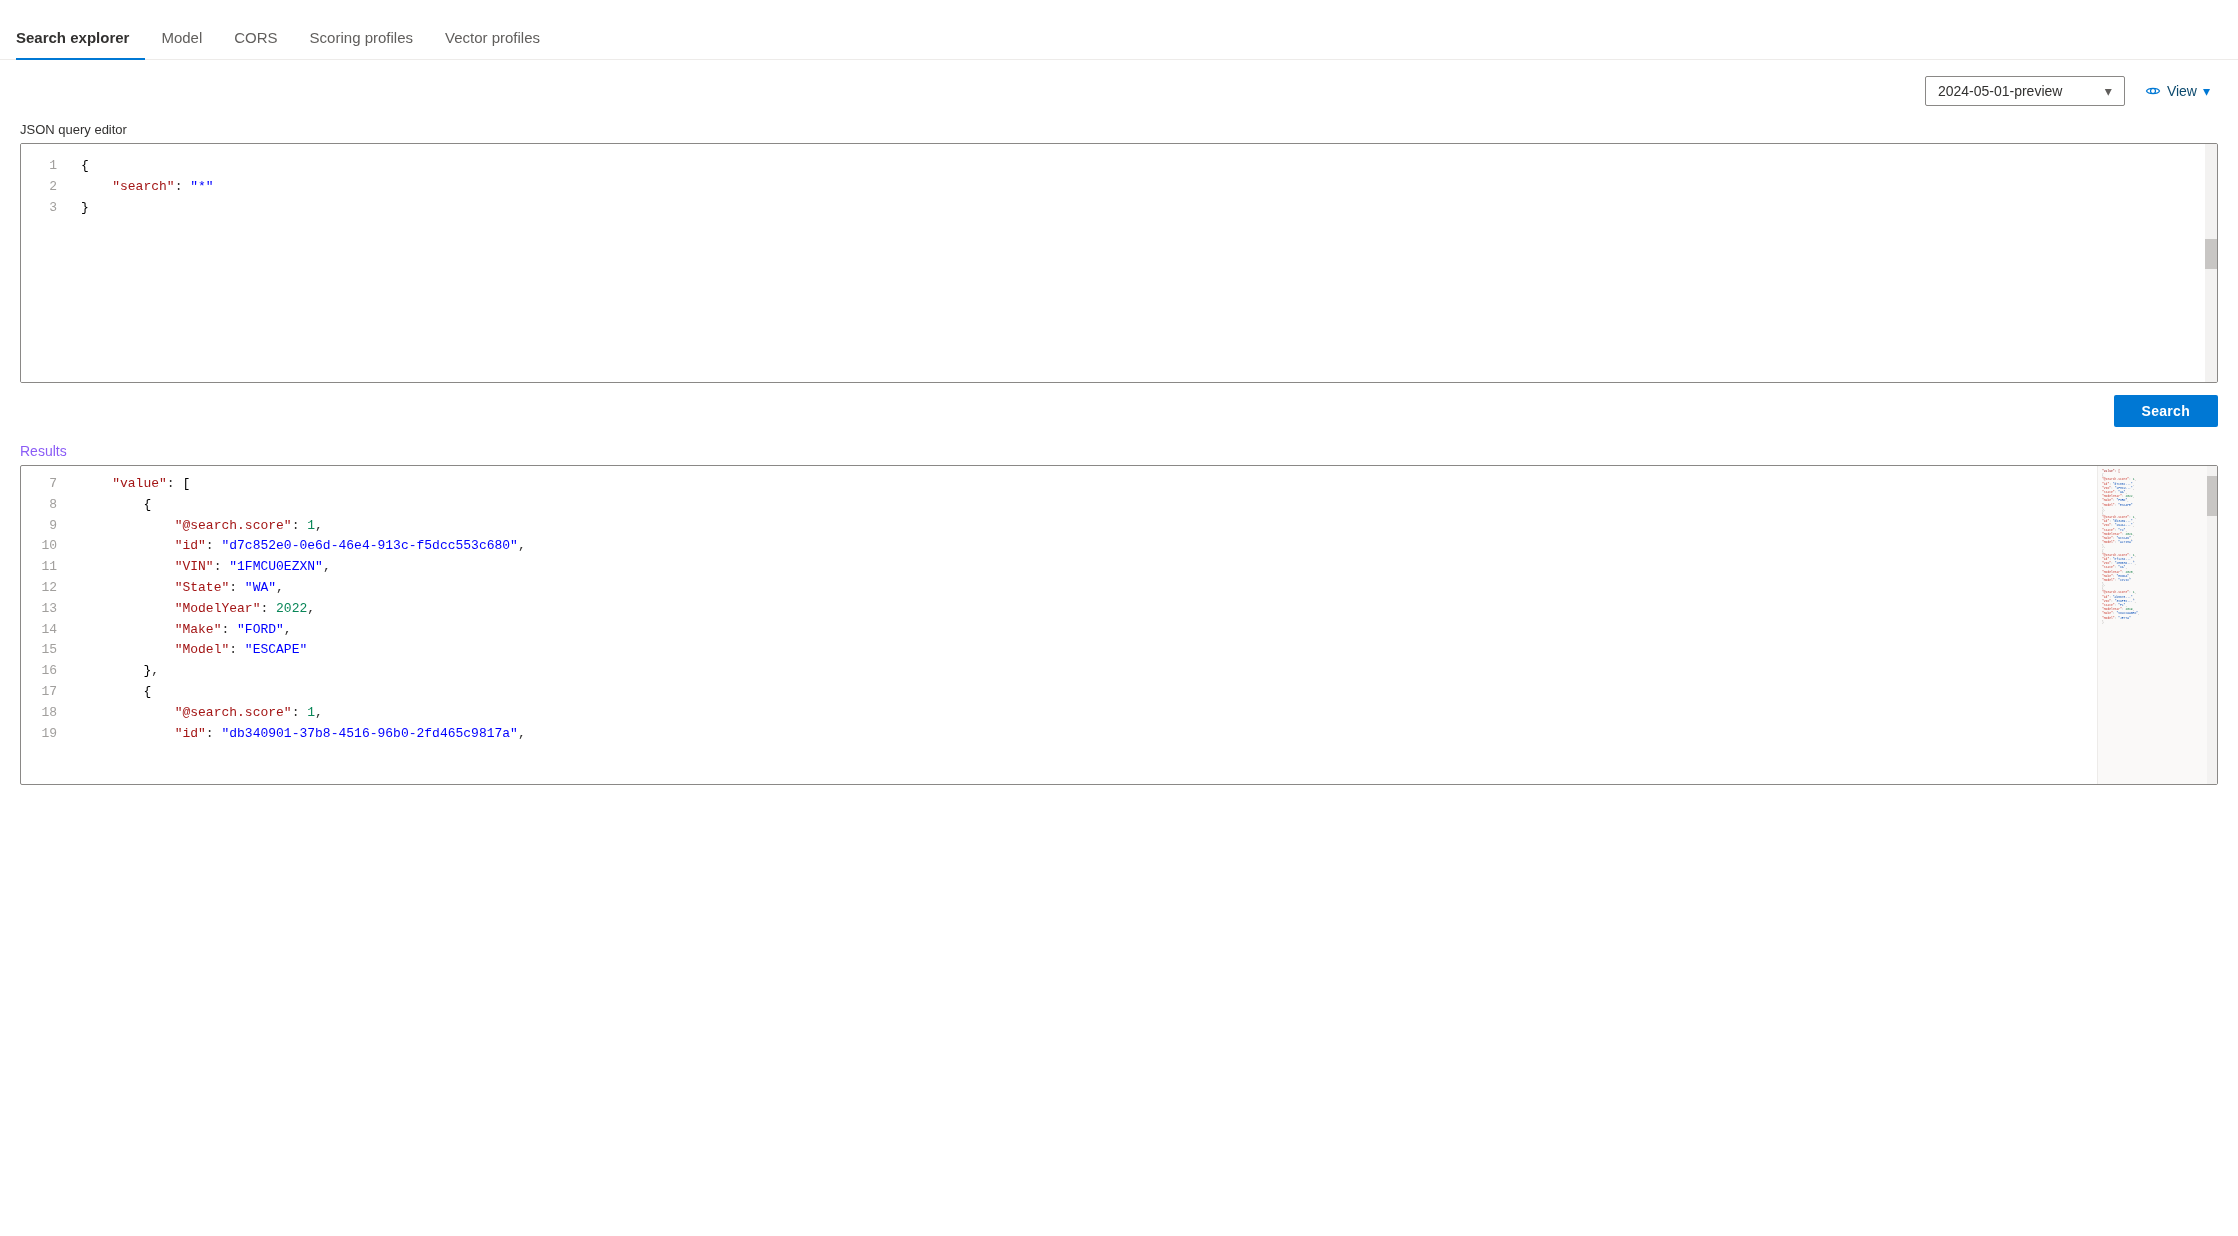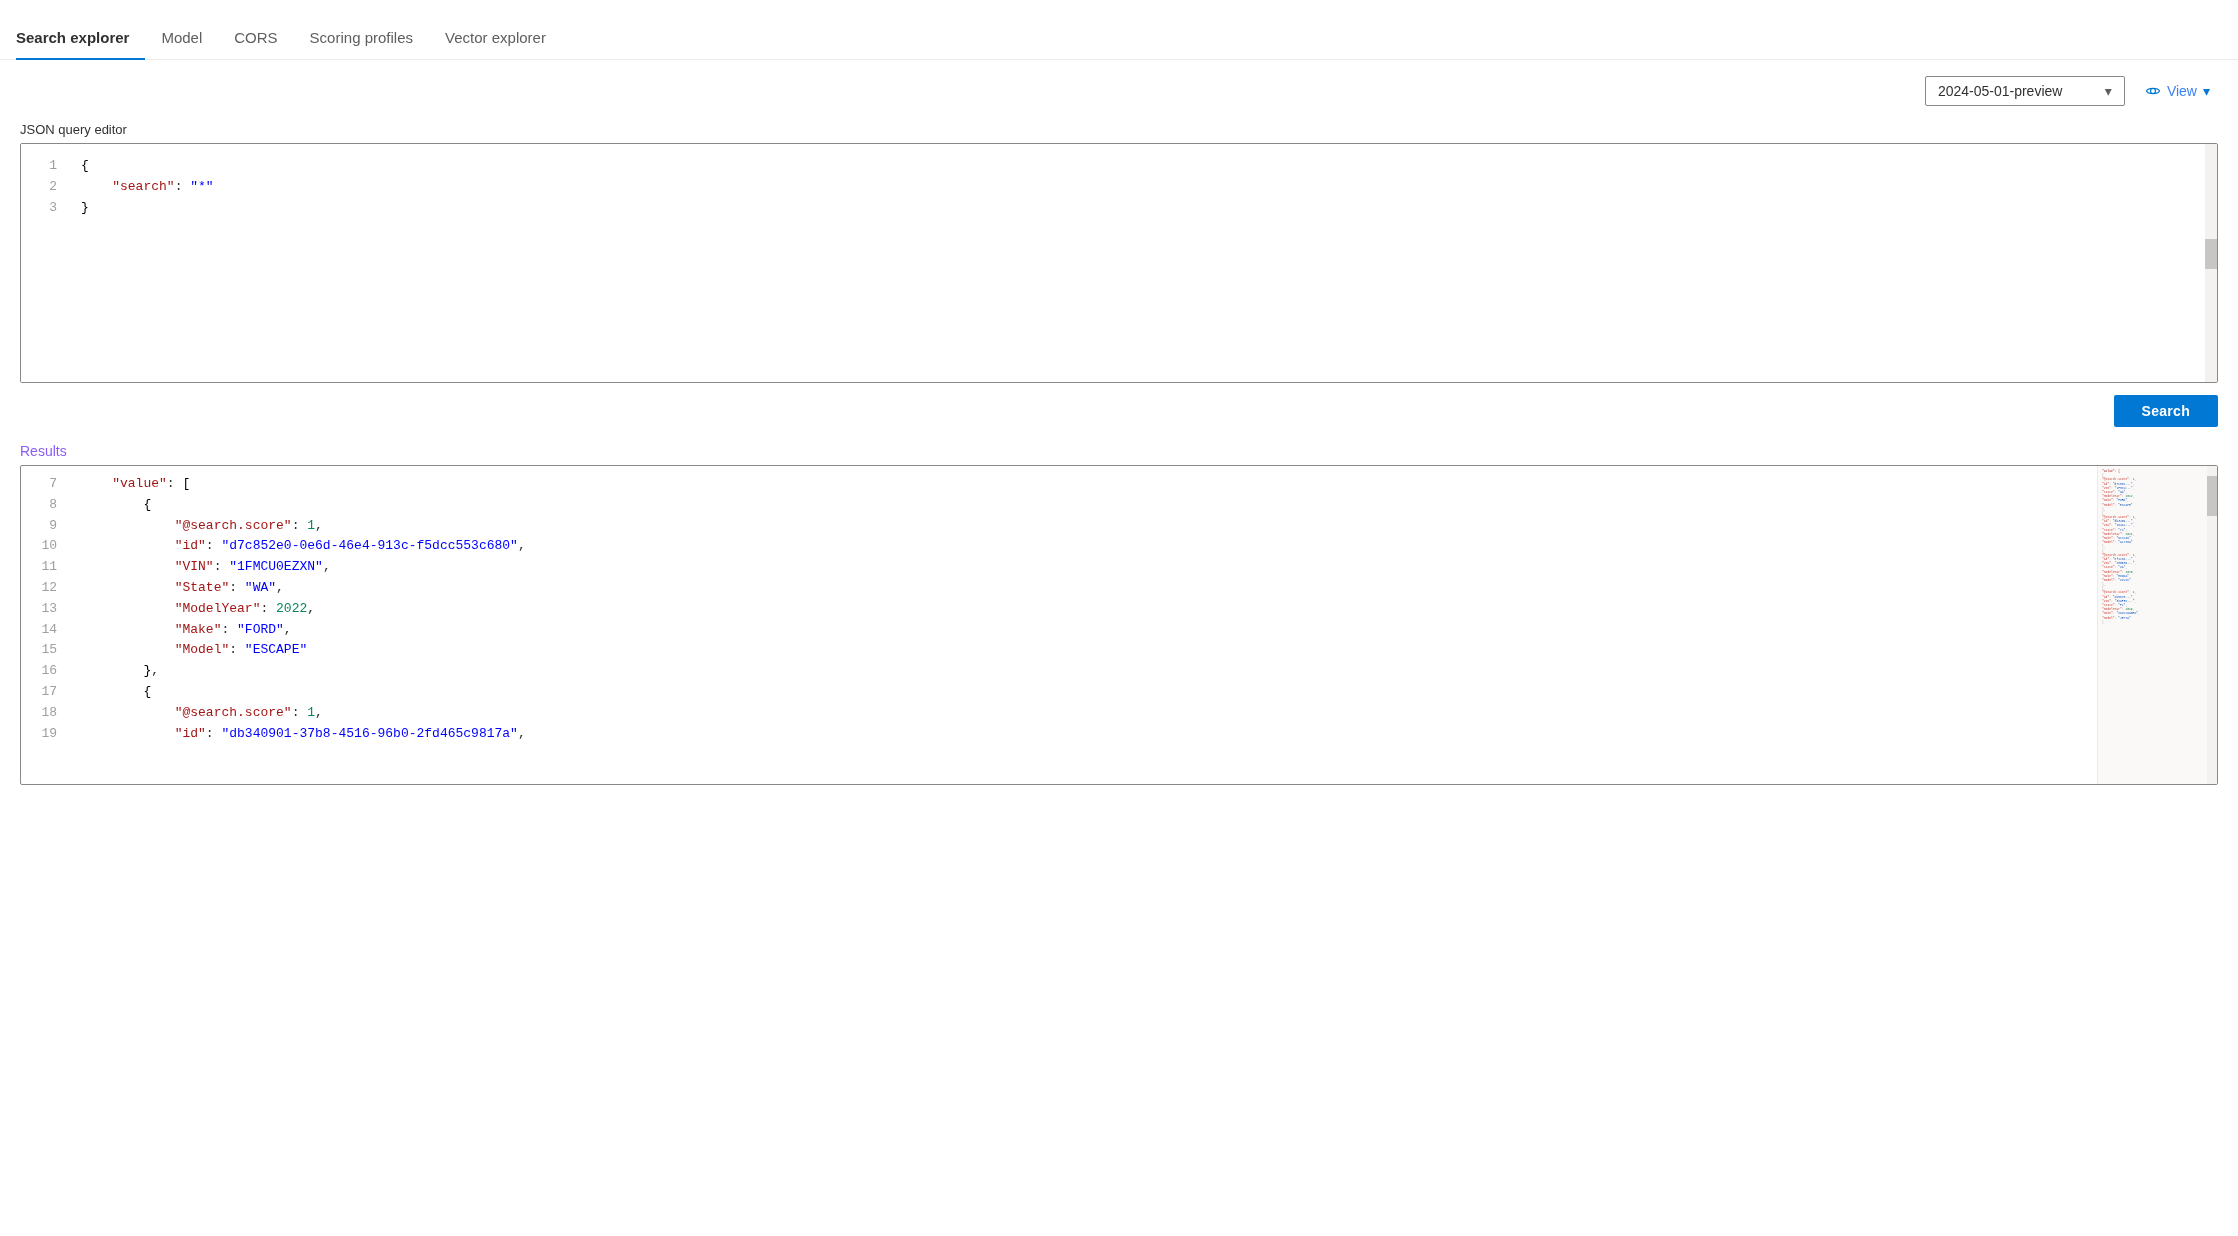--- a/index.html
+++ b/index.html
@@ -263,38 +263,38 @@
     }
   </style>
 </head>
 <body>
 
 <nav class="nav-tabs">
   <div class="nav-tab active">Search explorer</div>
   <div class="nav-tab">Model</div>
   <div class="nav-tab">CORS</div>
   <div class="nav-tab">Scoring profiles</div>
-  <div class="nav-tab">Vector explorer</div>
+  <div class="nav-tab">Vector profiles</div>
 </nav>
 
 <div class="main-content">
 
   <div class="toolbar">
     <div class="api-version-dropdown">
       <span>2024-05-01-preview</span>
       <span class="dropdown-chevron">▾</span>
     </div>
     <div class="view-button">
       <span style="display:inline-flex;align-items:center;">
         <svg width="16" height="16" viewBox="0 0 16 16" fill="none" xmlns="http://www.w3.org/2000/svg">
           <circle cx="8" cy="8" r="2.5" stroke="#0078d4" stroke-width="1.2"></circle>
           <path d="M1.5 8C3 4.5 13 4.5 14.5 8C13 11.5 3 11.5 1.5 8Z" stroke="#0078d4" stroke-width="1.2" fill="none"></path>
         </svg>
       </span>
-      <span style="color:#3b82f6;">View</span>
+      <span style="color:#0c4a6e;">View</span>
       <span style="color:#0078d4;">▾</span>
     </div>
   </div>
 
   <div class="section-label">JSON query editor</div>
   <div class="json-editor">
     <div class="json-editor-content">
       <div class="line-numbers">
         <span class="line-number">1</span>
         <span class="line-number">2</span>

